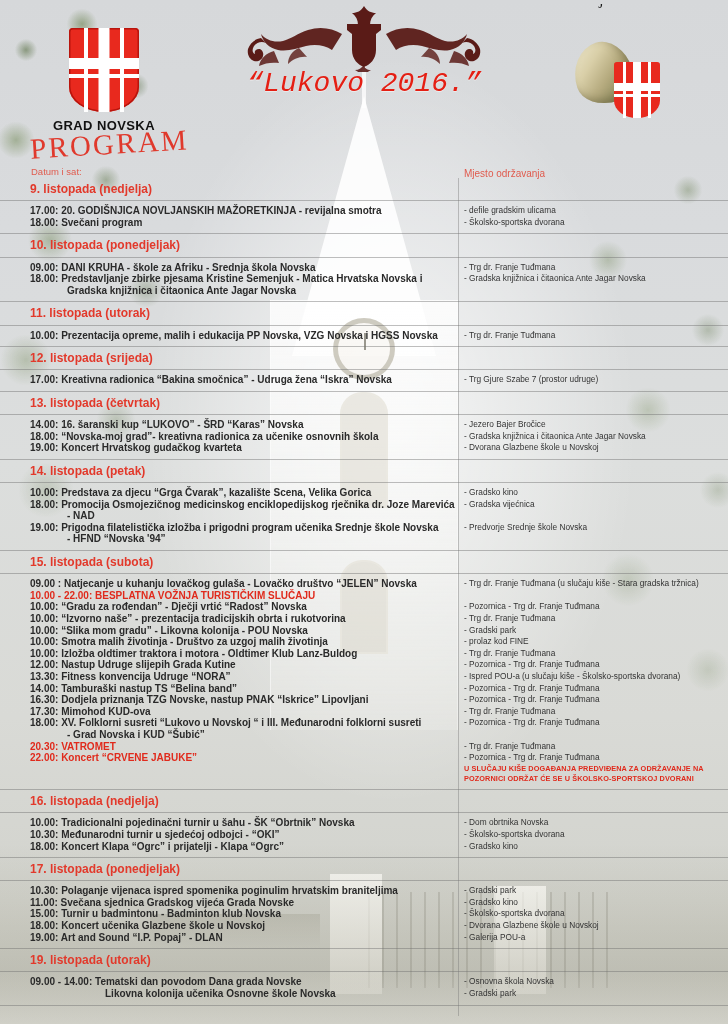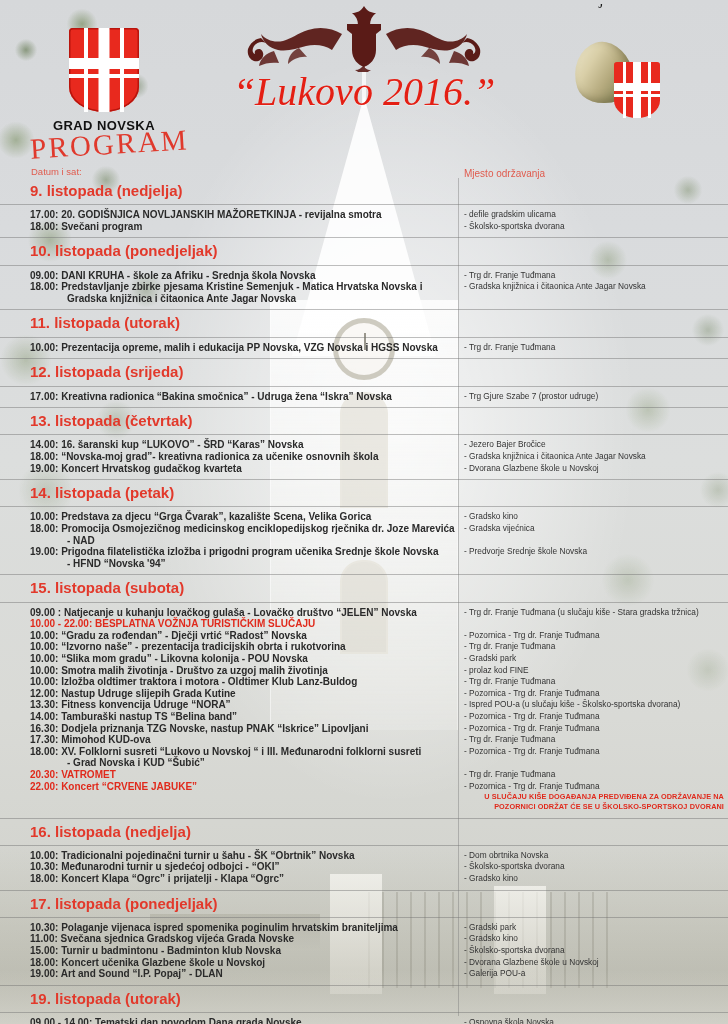--- a/index.html
+++ b/index.html
@@ -135,22 +135,22 @@
   }
   .tz-crest .v{position:absolute;left:50%;top:0;transform:translateX(-50%);width:8px;height:100%;background:#fff;}
   .tz-crest .h{position:absolute;left:0;top:38%;width:100%;height:8px;background:#fff;}
   .tz-crest .v2{position:absolute;left:20%;top:0;width:3px;height:100%;background:#fff;}
   .tz-crest .v3{position:absolute;left:74%;top:0;width:3px;height:100%;background:#fff;}
   .tz-crest .h2{position:absolute;left:0;top:58%;width:100%;height:3px;background:#fff;}
 
   .title-block{position:absolute;left:50%;top:4px;transform:translateX(-50%);width:420px;text-align:center;}
   .flourish{width:300px;height:68px;margin:0 auto;display:block;}
   .main-title{
-    font-family:Liberation Serif, serif;
-    font-style:italic;font-size:40px;color:#e41f14;
+    font-family:Liberation Mono, monospace;
+    font-style:italic;font-size:28px;color:#e41f14;
     margin-top:-4px;white-space:nowrap;
     text-shadow:0 1px 0 rgba(255,255,255,.45);
   }
 
   .program-word{
     position:absolute;left:30px;top:128px;
     font-family:"Liberation Serif","DejaVu Serif",serif;
     font-size:29px;color:#e0392c;letter-spacing:2.2px;
     transform:rotate(-3.4deg);
   }
@@ -164,21 +164,21 @@
   }
 
   
   .table{position:absolute;left:0;top:178px;right:0;}
   .vline{
     position:absolute;left:458px;top:0;width:1px;height:838px;
     background:rgba(120,120,120,.42);
   }
   .day-head{
     padding:3px 0 3px 30px;
-    font-size:15px;font-weight:bold;color:#e2392b;
+    font-size:12px;font-weight:bold;color:#e2392b;
     border-bottom:1px solid rgba(110,110,110,.45);
     line-height:1.35;
   }
   .row-wrap{
     display:flex;
     border-bottom:1px solid rgba(110,110,110,.45);
     padding:4px 0 5px 0;
   }
   .col-left{width:458px;padding-left:30px;box-sizing:border-box;}
   .col-right{flex:1;padding-left:6px;box-sizing:border-box;}
@@ -189,21 +189,21 @@
   .ev.ind{padding-left:37px;}
   .ev.red{color:#e02a1c;}
   .vn{
     font-size:8.3px;color:#333;line-height:11.6px;white-space:nowrap;
   }
   .vn.blank{color:transparent;}
   .vn.warn{
     color:#e02a1c;font-weight:bold;font-size:7.3px;line-height:10.2px;
     letter-spacing:.1px;
   }
-  .vn.warn.c{text-align:right;padding-right:4px;}
+  .vn.warn.c{text-align:left;padding-right:4px;}
 </style>
 </head>
 <body>
 
 <div id="poster">
 
   <div class="bg-layer">
     <div class="tree-left"></div>
     <div class="tree-right"></div>
     <div class="spire-tip"></div>

